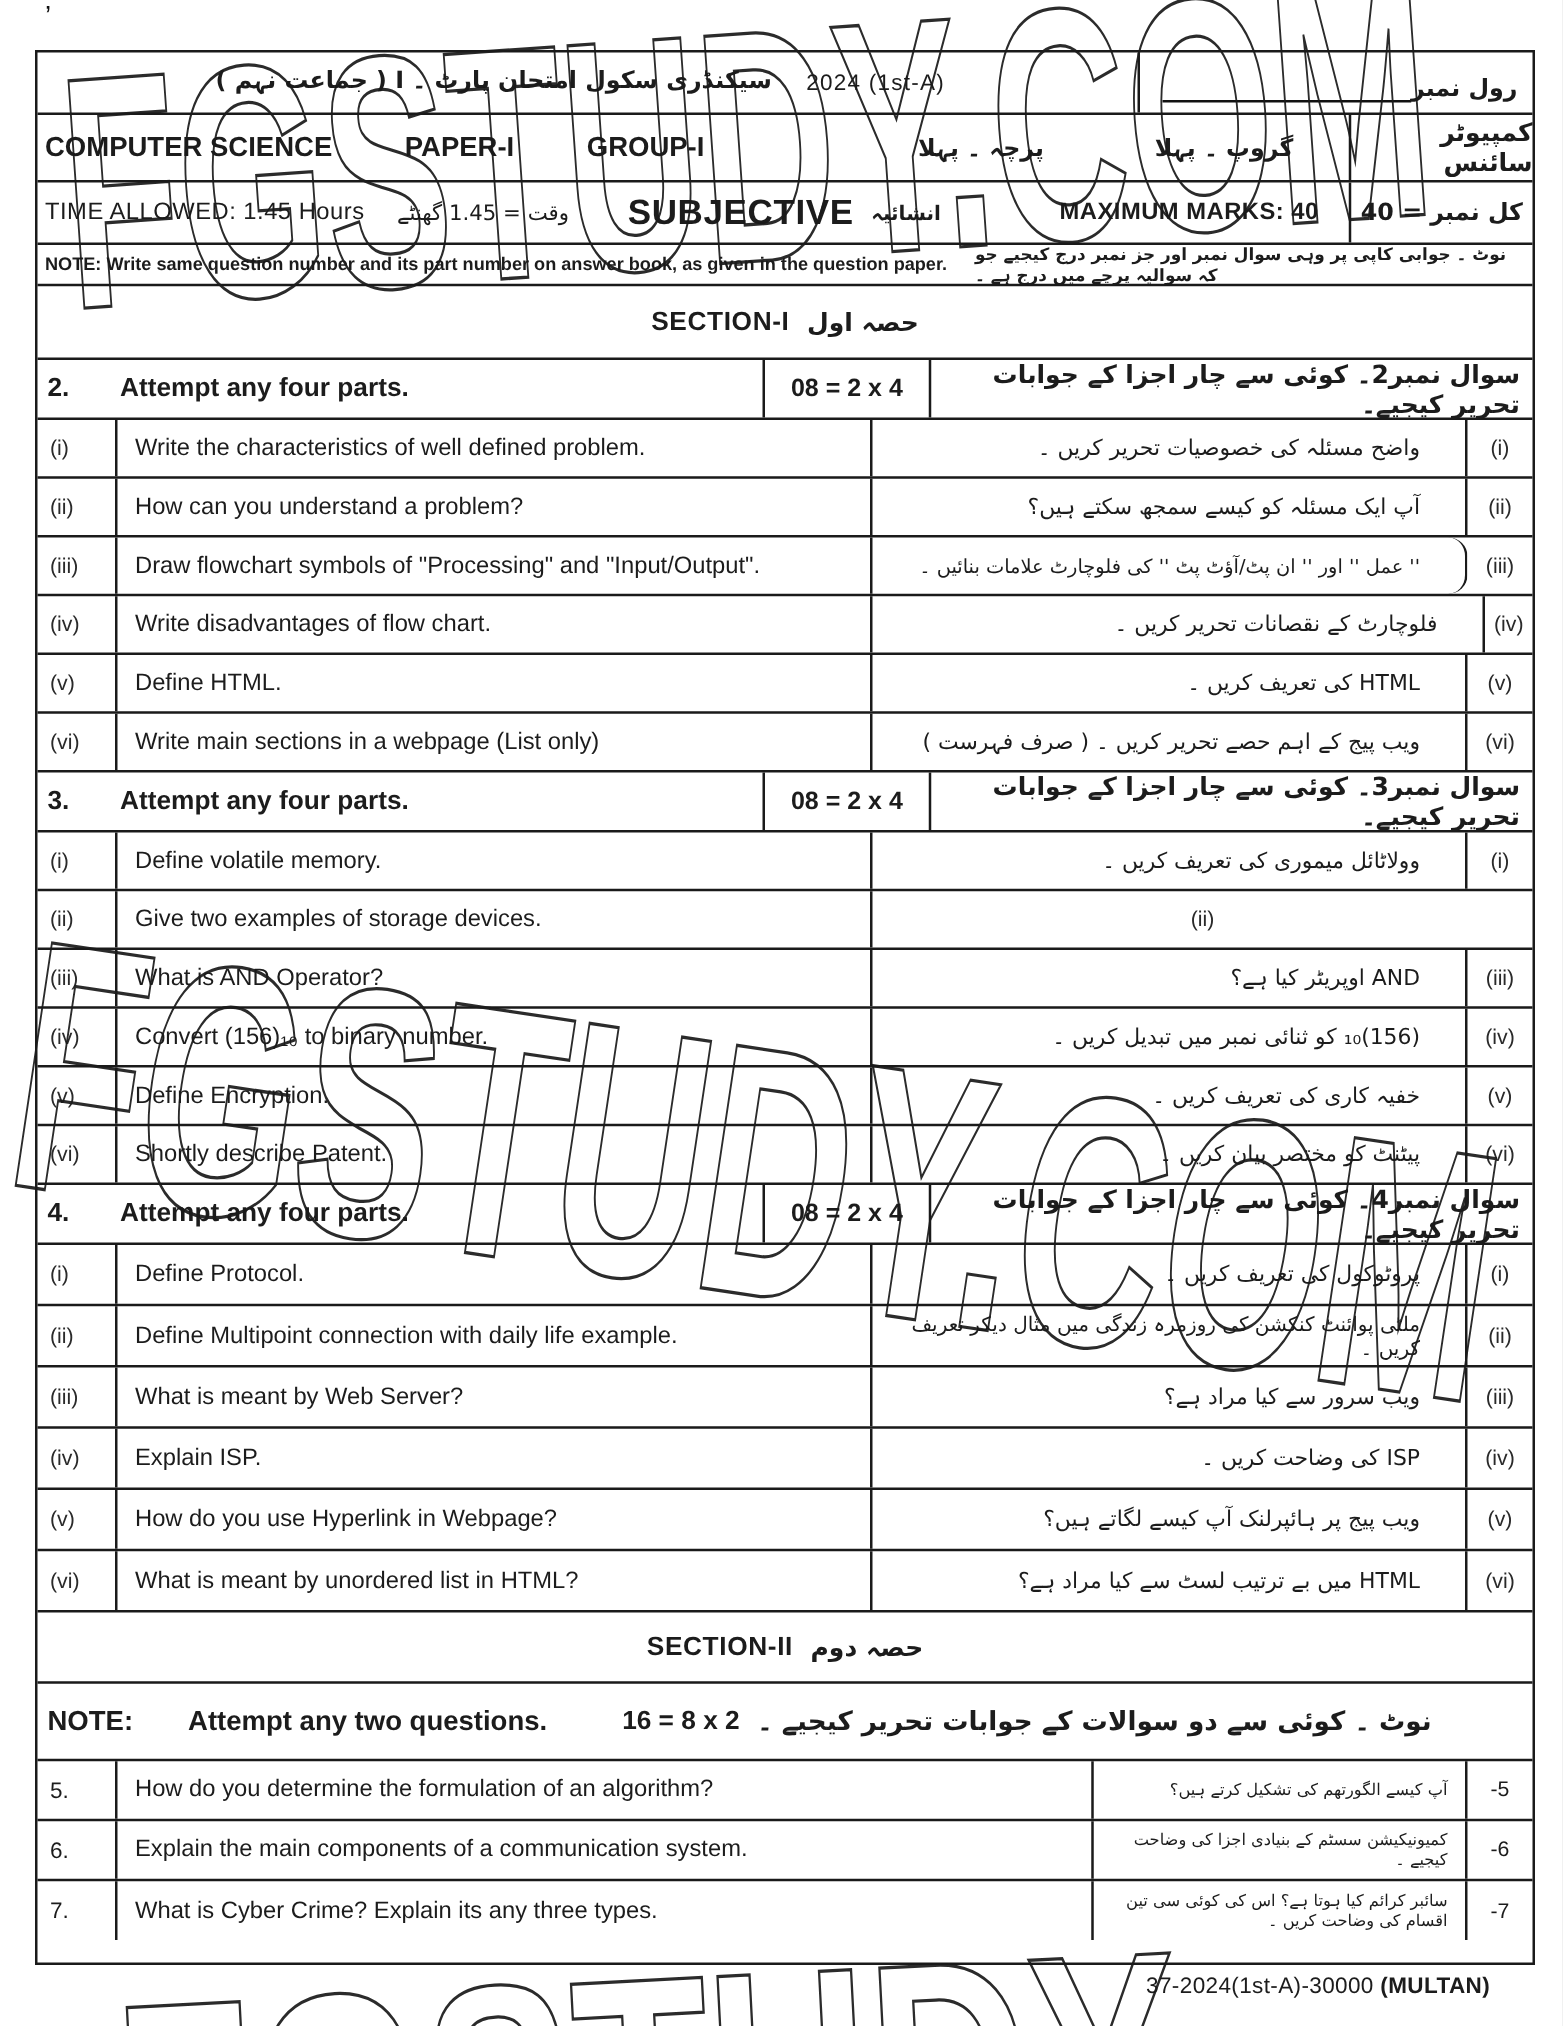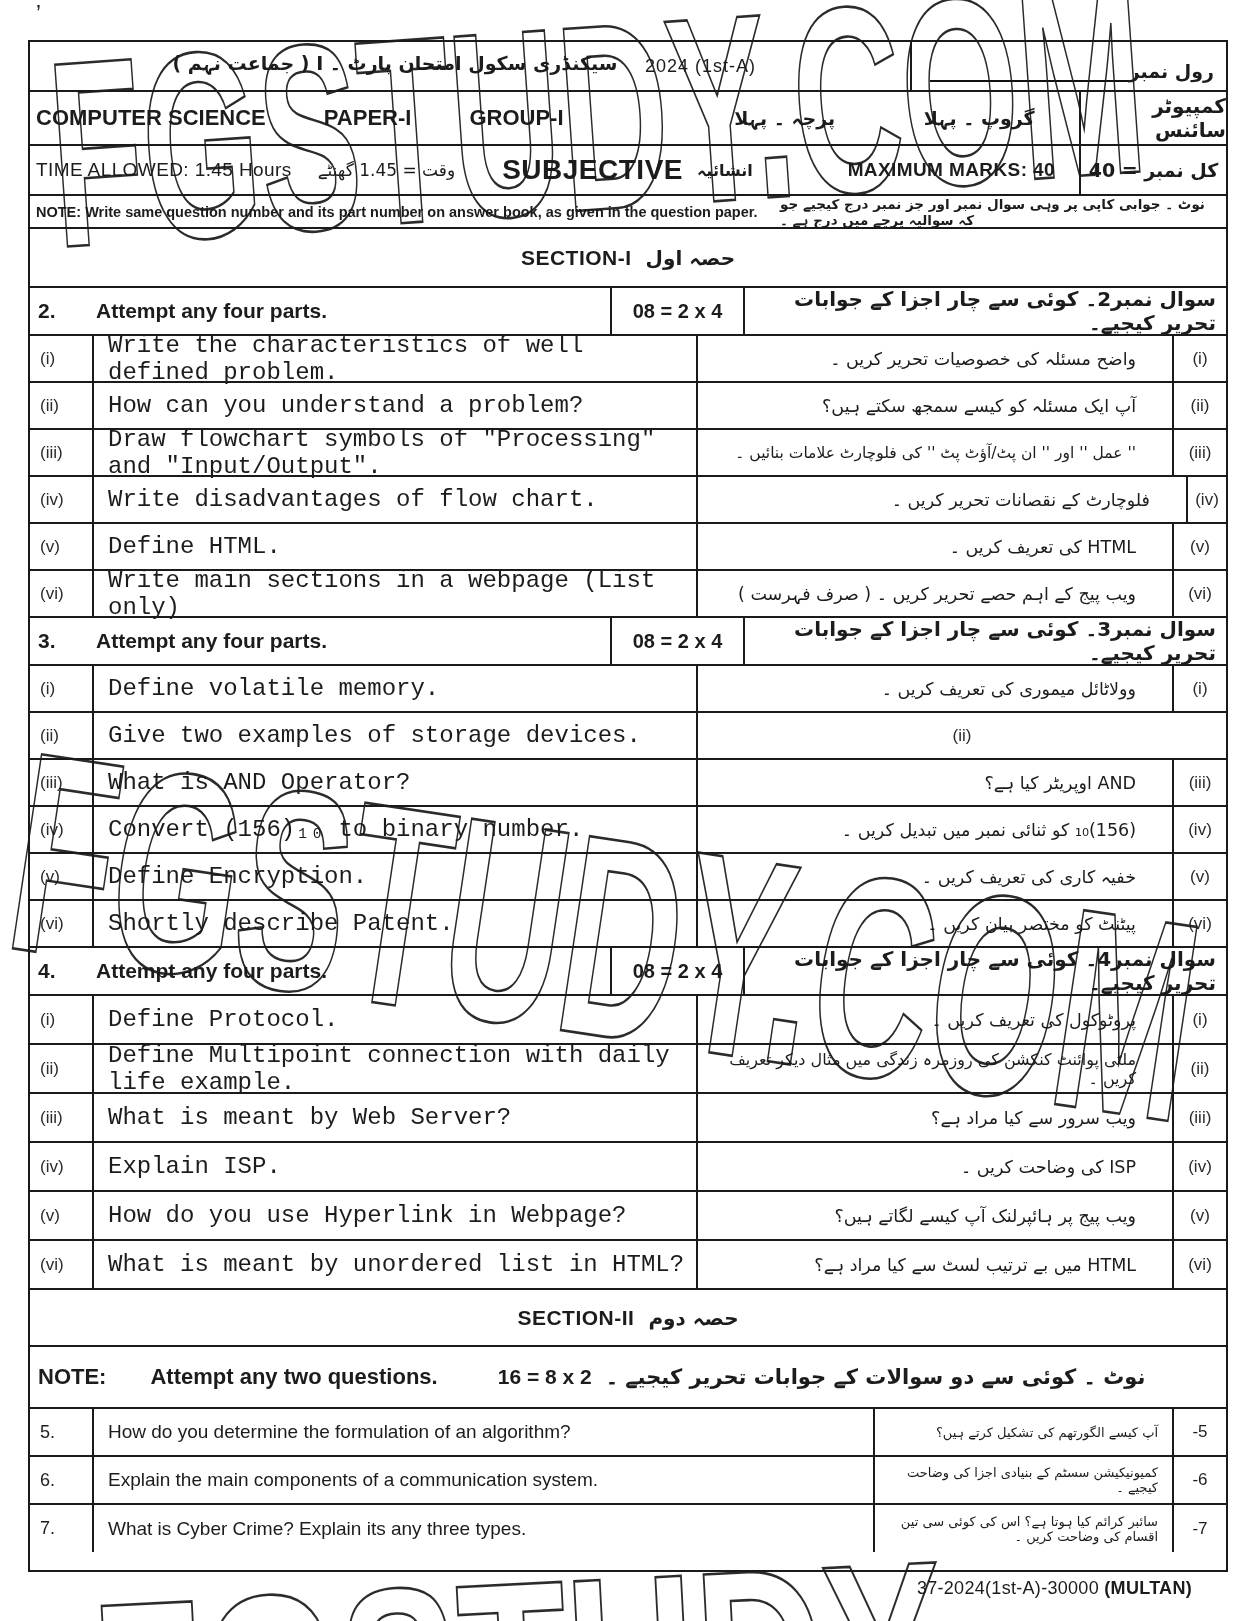--- a/index.html
+++ b/index.html
@@ -63,21 +63,21 @@
   .r-qhead { height:48px; }
   .qh-title { flex:0 0 580px; display:flex; align-items:center; padding-left:8px; font-size:21px; font-weight:bold; }
   .qh-no { width:58px; }
   .qh-marks { flex:0 0 135px; height:100%; border-left:2px solid #1a1a1a; border-right:2px solid #1a1a1a; display:flex; align-items:center; justify-content:center; font-size:20px; font-weight:bold; }
   .qh-ur { flex:1; font-size:20px; font-weight:bold; text-align:right; padding:0 10px 0 4px; }
 
   
   .r-part { height:47px; }
   .r-part.tall { height:49px; }
   .p-no { flex:0 0 64px; height:100%; border-right:2px solid #1a1a1a; display:flex; align-items:center; padding-left:10px; font-size:17px; color:#2a2a2a; }
-  .p-en { flex:0 0 604px; height:100%; border-right:2px solid #1a1a1a; display:flex; align-items:center; padding-left:14px; font-size:24px;font-family:Liberation Mono, monospace; }
+  .p-en { flex:0 0 604px; height:100%; border-right:2px solid #1a1a1a; display:flex; align-items:center; padding-left:14px; font-size:19px; }
   .p-ur { flex:0 0 476px; height:100%; border-right:2px solid #1a1a1a; display:flex; align-items:center; justify-content:flex-start; font-size:17.5px; padding:0 36px 0 8px; }
   .p-no-r { flex:1; display:flex; align-items:center; justify-content:center; font-size:17px; color:#2a2a2a; }
 
   
   .r-note2 { height:62px; }
   .n2-label { font-size:22px; font-weight:bold; padding-left:8px; }
   .n2-en { font-size:22px; font-weight:bold; margin-left:44px; }
   .n2-marks { font-size:21px; font-weight:bold; margin-left:60px; }
   .n2-ur { flex:1; text-align:left; font-size:21px; font-weight:bold; padding:0 14px; }
 
@@ -164,21 +164,21 @@
     </div>
     <div class="row r-part">
       <div class="p-no">(ii)</div>
       <div class="p-en">How can you understand a problem?</div>
       <div class="p-ur ur">آپ ایک مسئلہ کو کیسے سمجھ سکتے ہیں؟</div>
       <div class="p-no-r">(ii)</div>
     </div>
     <div class="row r-part">
       <div class="p-no">(iii)</div>
       <div class="p-en">Draw flowchart symbols of "Processing" and "Input/Output".</div>
-      <div class="p-ur ur" style="font-size:15.5px;">'' عمل '' اور '' ان پٹ/آؤٹ پٹ '' کی فلوچارٹ علامات بنائیں ۔</div>
+      <div class="p-ur ur" style="font-size:15.5px;border-radius:15px;">'' عمل '' اور '' ان پٹ/آؤٹ پٹ '' کی فلوچارٹ علامات بنائیں ۔</div>
       <div class="p-no-r">(iii)</div>
     </div>
     <div class="row r-part">
       <div class="p-no">(iv)</div>
       <div class="p-en">Write disadvantages of flow chart.</div>
       <div class="p-en" style="border:none; flex:0 0 0;"></div>
       <div class="p-ur ur">فلوچارٹ کے نقصانات تحریر کریں ۔</div>
       <div class="p-no-r">(iv)</div>
     </div>
     <div class="row r-part">

